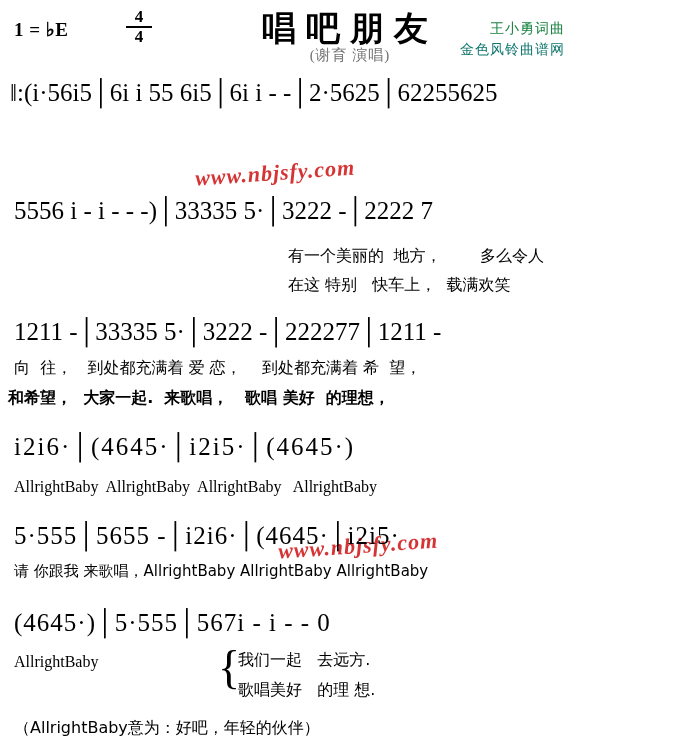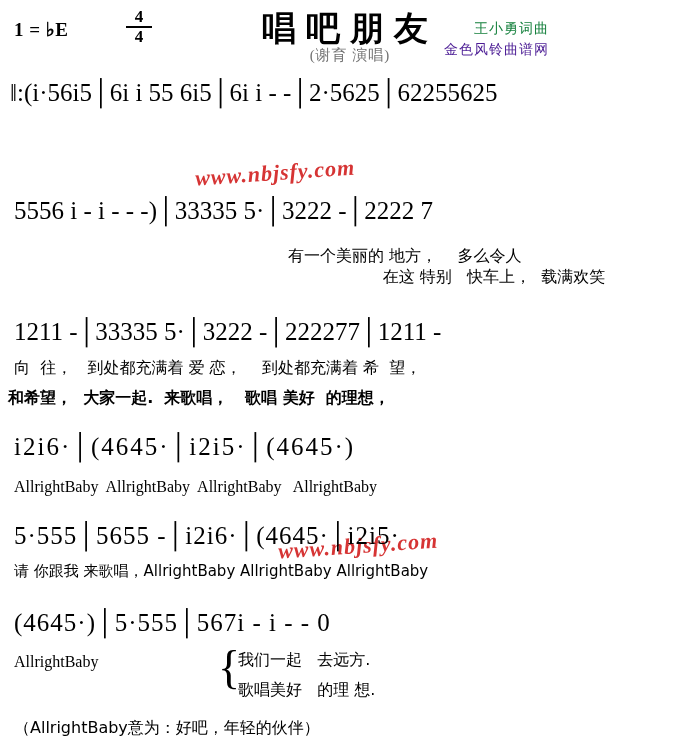--- a/index.html
+++ b/index.html
@@ -3,21 +3,21 @@
 <meta charset="utf-8">
 <style>
   html,body{margin:0;padding:0;}
   body{
     width:700px;height:746px;background:#ffffff;
     font-family:"Liberation Serif", serif;
     color:#000;
     position:relative;
     overflow:hidden;
   }
-  .sheet{position:relative;width:563px;height:746px;}
+  .sheet{position:relative;width:563px;height:746px;padding-left:16px;}
 
   
   .key-sig{
     position:absolute;left:14px;top:18px;
     font-family:"Liberation Serif", serif;
     font-size:19px;font-weight:bold;letter-spacing:0.5px;
     white-space:nowrap;
   }
   .meter{
     position:absolute;left:126px;top:8px;
@@ -34,21 +34,21 @@
   .subtitle{
     position:absolute;left:0;top:46px;width:700px;text-align:center;
     font-size:15px;color:#737373;letter-spacing:1px;
   }
   .credit1{
     position:absolute;right:14px;top:20px;
     font-size:14px;color:#15803d;letter-spacing:1px;
   }
   .credit2{
     position:absolute;right:14px;top:41px;
-    font-size:14px;color:#4c1d95;letter-spacing:1px;
+    font-size:14px;color:#0f766e;letter-spacing:1px;
   }
 
   
   .row{position:absolute;left:0;width:700px;}
   .notes{
     font-family:"Liberation Serif", serif;
     font-size:25px;
     line-height:30px;
     white-space:pre;
     letter-spacing:0px;
@@ -119,22 +119,22 @@
   <div class="row" style="top:78px;">
     <div class="notes" style="margin-left:10px;">‖:(i·56i5│6i i 55 6i5│6i i - -│2·5625│62255625</div>
   </div>
 
 
   <div class="row" style="top:196px;">
     <div class="notes" style="margin-left:14px;">5556 i - i - - -)│33335 5·│3222 -│2222 7</div>
   </div>
 
   <div class="row" style="top:246px;">
-    <div class="lyrics" style="margin-left:288px;">有一个美丽的 地方，    多么令人</div>
-    <div class="lyrics" style="margin-left:288px;text-align:center;">在这 特别   快车上，  载满欢笑</div>
+    <div class="lyrics" style="margin-left:288px;font-family:Liberation Mono, monospace;">有一个美丽的 地方，    多么令人</div>
+    <div class="lyrics" style="margin-left:288px;margin-top:8px;">在这 特别   快车上，  载满欢笑</div>
   </div>
 
   <div class="row" style="top:317px;">
     <div class="notes" style="margin-left:14px;">1211 -│33335 5·│3222 -│222277│1211 -</div>
   </div>
 
   <div class="row" style="top:358px;">
     <div class="lyrics" style="margin-left:14px;">向  往，   到处都充满着 爱 恋，    到处都充满着 希  望，</div>
     <div class="lyrics" style="margin-left:8px;margin-top:9px;font-weight:bold;">和希望，  大家一起.  来歌唱，   歌唱 美好  的理想，</div>
   </div>

